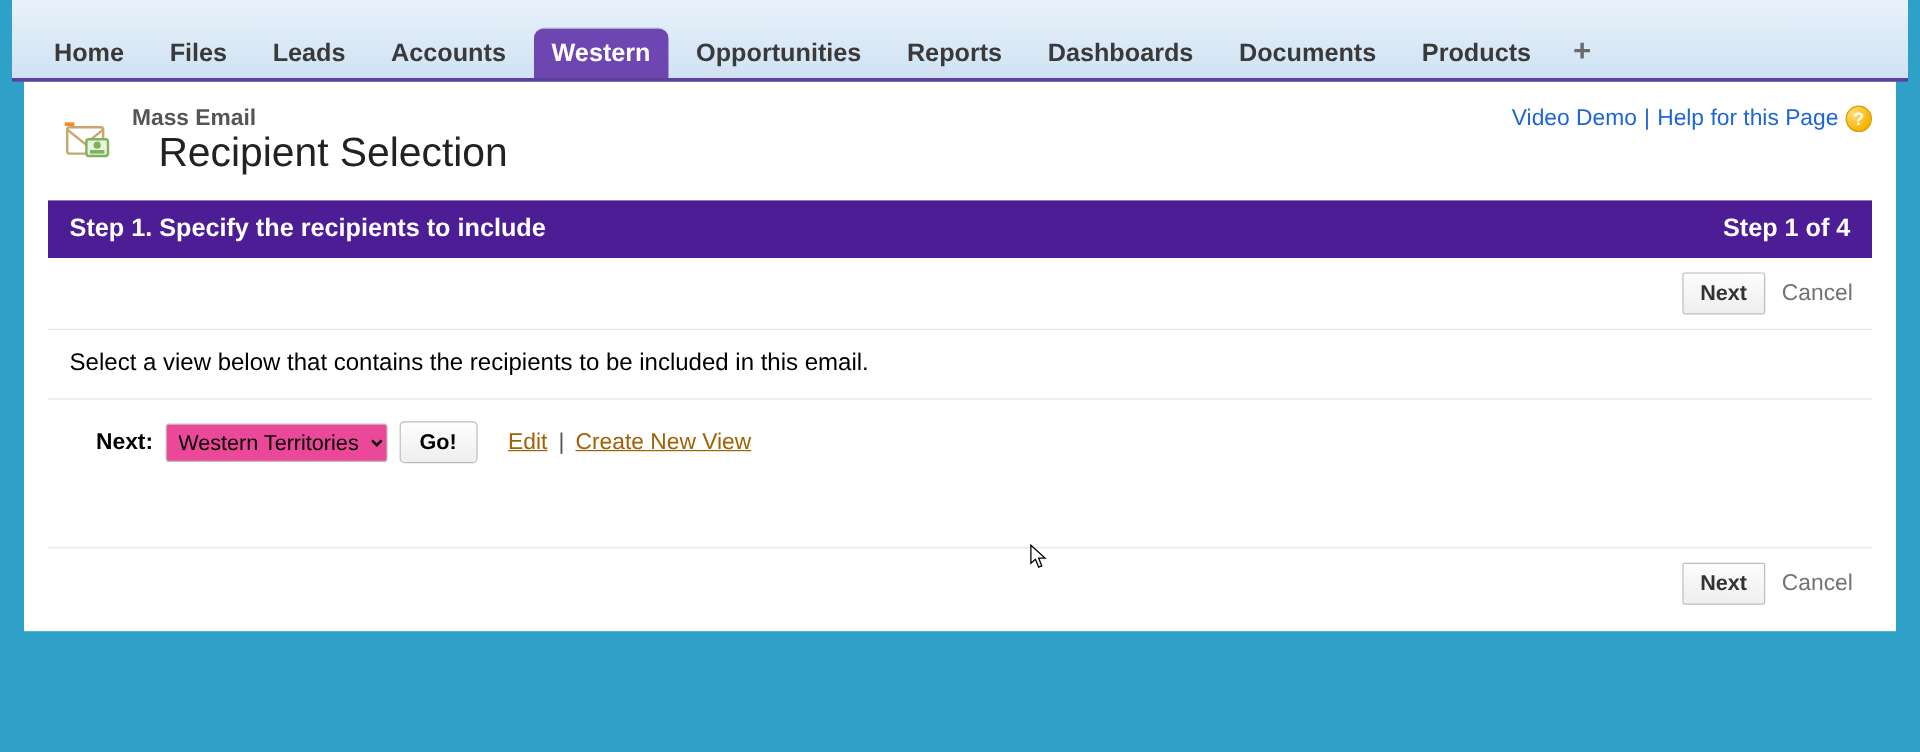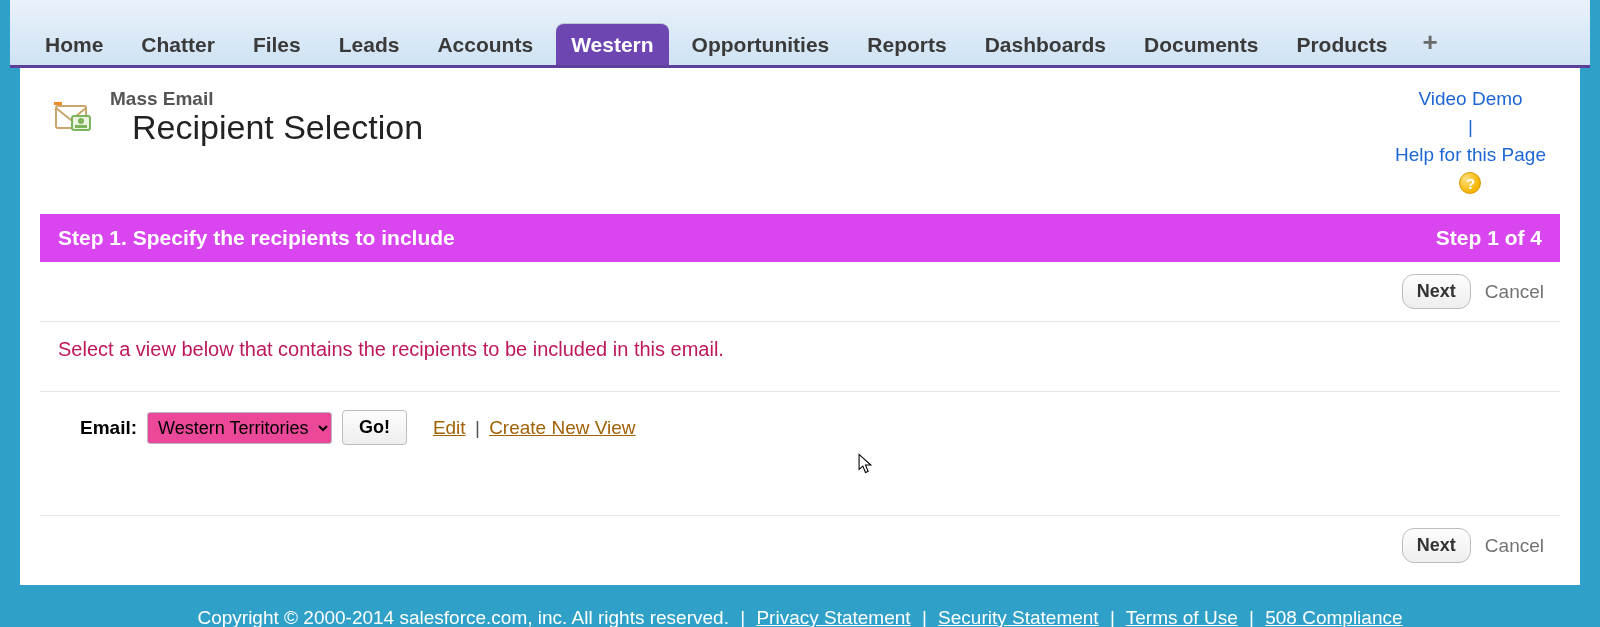--- a/index.html
+++ b/index.html
@@ -56,50 +56,50 @@
 
   
   .stage {
     background: #fff;
     margin: 0 10px;
     padding-bottom: 10px;
   }
   .page-header {
     display: flex;
     align-items: flex-start;
-    padding: 20px 34px 20px 32px;
+    padding: 20px 20px 20px 32px;
     justify-content: space-between;
   }
   .ph-left { display: flex; align-items: flex-start; gap: 14px; }
   .ph-icon {
     width: 44px; height: 44px;
     margin-top: 8px;
   }
   .ph-titles { display: flex; flex-direction: column; }
   .ph-sub { font-size: 19px; font-weight: 700; color: #555; }
   .ph-main { font-size: 34px; font-weight: 400; color: #222; margin-top: -2px; margin-left: 22px; }
 
-  .ph-help { display: flex; align-items: center; gap: 6px; font-size: 19px; flex-direction: column; }
+  .ph-help { display: flex; align-items: center; gap: 6px; font-size: 19px; }
   .ph-help a { color: #1e66d4; text-decoration: none; }
   .ph-help .sep { color: #1e66d4; }
   .help-badge {
     display:inline-flex; width:22px; height:22px; border-radius:50%;
     background: radial-gradient(circle at 30% 30%, #ffe07a, #f5b300 70%);
     color:#fff; font-weight:700; font-size:15px;
     align-items:center; justify-content:center;
     border:1px solid #d99a00;
   }
 
   
   .wizard {
     margin: 0 20px;
     background: #fff;
   }
   .step-bar {
-    background: #d946ef;
+    background: #4c1d95;
     color: #fff;
     display: flex; justify-content: space-between; align-items:center;
     padding: 12px 18px;
     font-size: 21px;
     font-weight: 700;
   }
 
   .action-row {
     display:flex; justify-content:flex-end; align-items:center;
     gap: 14px;
@@ -111,31 +111,31 @@
     border-bottom: none;
   }
   .btn {
     font: inherit;
     font-size: 18px;
     font-weight: 700;
     background: linear-gradient(#fdfdfd, #eeeeee);
     border: 1px solid #bcbcbc;
     color: #333;
     padding: 6px 14px;
-    border-radius: 12px;
+    border-radius: 2px;
     cursor: pointer;
   }
   .link-cancel {
     color: #737373; text-decoration: none; font-size: 19px;
   }
 
   .instructions {
-    padding: 16px 18px 30px;
+    padding: 16px 18px 18px;
     font-size: 20px;
-    color: #be185d;
+    color: #000000;
     border-bottom: 1px solid #e4e4e4;
   }
 
   .view-row {
     display:flex; align-items:center; gap: 10px;
     padding: 18px 40px 70px;
     font-size: 19px;
   }
   .view-row label { font-weight:700; }
   select.view-select {
@@ -173,21 +173,20 @@
     padding: 0 10px;
   }
 </style>
 </head>
 <body>
 
 <div class="outer">
 
   <div class="tabbar">
     <button class="tab">Home</button>
-    <button class="tab">Chatter</button>
     <button class="tab">Files</button>
     <button class="tab">Leads</button>
     <button class="tab">Accounts</button>
     <button class="tab active">Western</button>
     <button class="tab">Opportunities</button>
     <button class="tab">Reports</button>
     <button class="tab">Dashboards</button>
     <button class="tab">Documents</button>
     <button class="tab">Products</button>
     <button class="tab add-plus">+</button>
@@ -228,21 +227,21 @@
       </div>
 
       <div class="action-row">
         <button class="btn">Next</button>
         <a href="#" class="link-cancel">Cancel</a>
       </div>
 
       <div class="instructions">Select a view below that contains the recipients to be included in this email.</div>
 
       <div class="view-row">
-        <label>Email:</label>
+        <label>Next:</label>
         <select class="view-select">
           <option selected="">Western Territories</option>
         </select>
         <button class="go-btn">Go!</button>
         <span class="view-links">
           &nbsp;&nbsp;
           <a href="#">Edit</a>
           <span class="sep">|</span>
           <a href="#">Create New View</a>
         </span>
@@ -250,31 +249,20 @@
 
       <div class="action-row bottom">
         <button class="btn">Next</button>
         <a href="#" class="link-cancel">Cancel</a>
       </div>
 
     </div>
 
   </div>
 
-  <div class="footer">
-    <span>Copyright © 2000-2014 salesforce.com, inc. All rights reserved.</span>
-    <span class="sep">|</span>
-    <a href="#">Privacy Statement</a>
-    <span class="sep">|</span>
-    <a href="#">Security Statement</a>
-    <span class="sep">|</span>
-    <a href="#">Terms of Use</a>
-    <span class="sep">|</span>
-    <a href="#">508 Compliance</a>
-  </div>
 
 </div>
 
 <div class="edge-peek top"></div>
 <div class="edge-peek bottom"></div>
 
 <svg class="cursor" viewBox="0 0 14 20">
   <path d="M1 1 L1 15 L4.5 12 L7 18 L9.5 17 L7 11 L12 11 Z" fill="#fff" stroke="#000" stroke-width="1"></path>
 </svg>
 

